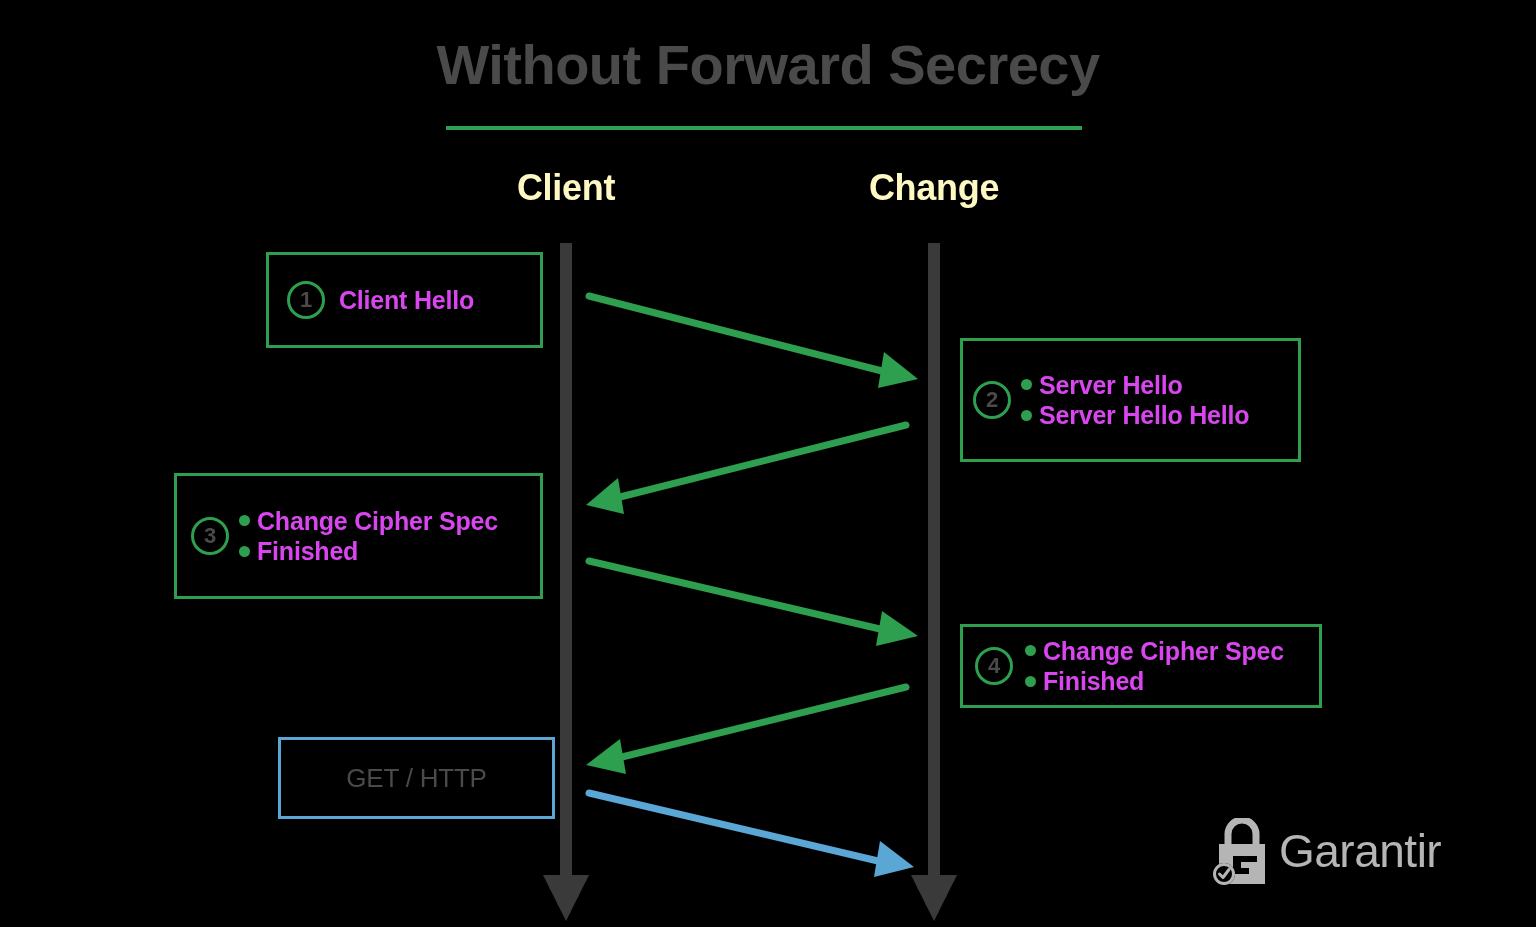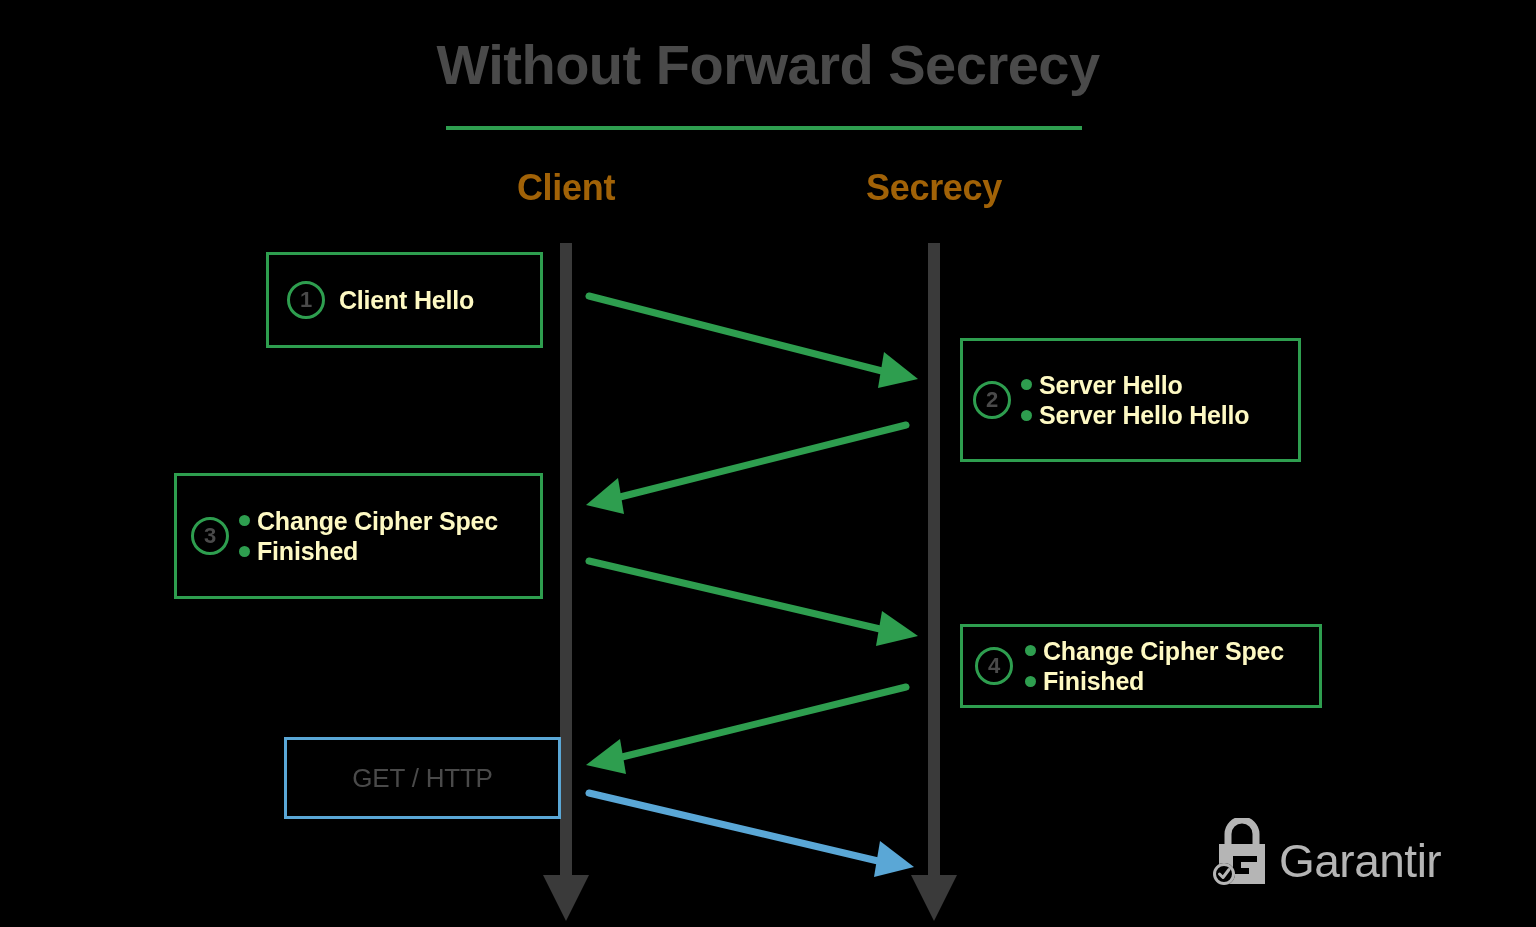--- a/index.html
+++ b/index.html
@@ -44,21 +44,21 @@
     width: 636px;
     height: 4px;
     background: #2e9e4f;
   }
 
   
   .col-head {
     position: absolute;
     font-size: 36px;
     font-weight: bold;
-    color: #a16207;
+    color: #fef9c3;
     letter-spacing: -0.3px;
     text-align: center;
     line-height: 1;
   }
   .col-head.client { left: 436px; top: 170px; width: 260px; }
   .col-head.server { left: 804px; top: 170px; width: 260px; }
 
   
   .lifeline {
     position: absolute;
@@ -122,21 +122,21 @@
     width: 11px;
     height: 11px;
     min-width: 11px;
     border-radius: 50%;
     background: #2e9e4f;
     margin-right: 7px;
   }
   .box-label {
     font-size: 25px;
     font-weight: bold;
-    color: #fef9c3;
+    color: #d946ef;
     white-space: nowrap;
     letter-spacing: -0.2px;
   }
   .box-label.plain {
     font-weight: normal;
     font-size: 26px;
     color: #4a4a4a;
   }
 
   
@@ -146,60 +146,60 @@
   #box-2 { left: 960px; top: 338px; width: 341px; height: 124px; padding-left: 10px; }
   #box-2 .num-circle { margin-right: 10px; }
 
   #box-3 { left: 174px; top: 473px; width: 369px; height: 126px; padding-left: 14px; }
   #box-3 .num-circle { margin-right: 10px; }
 
   #box-4 { left: 960px; top: 624px; width: 362px; height: 84px; padding-left: 12px; }
   #box-4 .num-circle { margin-right: 12px; }
 
   #box-5 {
-    left: 284px; top: 737px; width: 277px; height: 82px;
+    left: 278px; top: 737px; width: 277px; height: 82px;
     justify-content: center;
   }
 
   
   #arrows {
     position: absolute;
     left: 0; top: 0;
     width: 1536px;
     height: 927px;
     pointer-events: none;
   }
 
   
   .logo {
     position: absolute;
     left: 1211px;
     top: 818px;
     display: flex;
-    align-items: flex-end;
+    align-items: center;
   }
   .logo-word {
     font-size: 46px;
     color: #b5b5b5;
     letter-spacing: -0.5px;
     margin-left: 6px;
     line-height: 1;
     padding-bottom: 4px;
   }
 </style>
 </head>
 <body>
 
 <div id="stage">
 
   <div class="title">Without Forward Secrecy</div>
   <div class="title-rule"></div>
 
   <div class="col-head client">Client</div>
-  <div class="col-head server">Secrecy</div>
+  <div class="col-head server">Change</div>
 
   <div class="lifeline client"></div>
   <div class="lifeline server"></div>
   <div class="lifeline-head client"></div>
   <div class="lifeline-head server"></div>
 
   <svg id="arrows" viewBox="0 0 1536 927">
     <g>
       <line x1="589" y1="296" x2="882" y2="371" stroke="#2e9e4f" stroke-width="7" stroke-linecap="round"></line>
       <polygon points="884,352 918,379 878,388" fill="#2e9e4f"></polygon>

